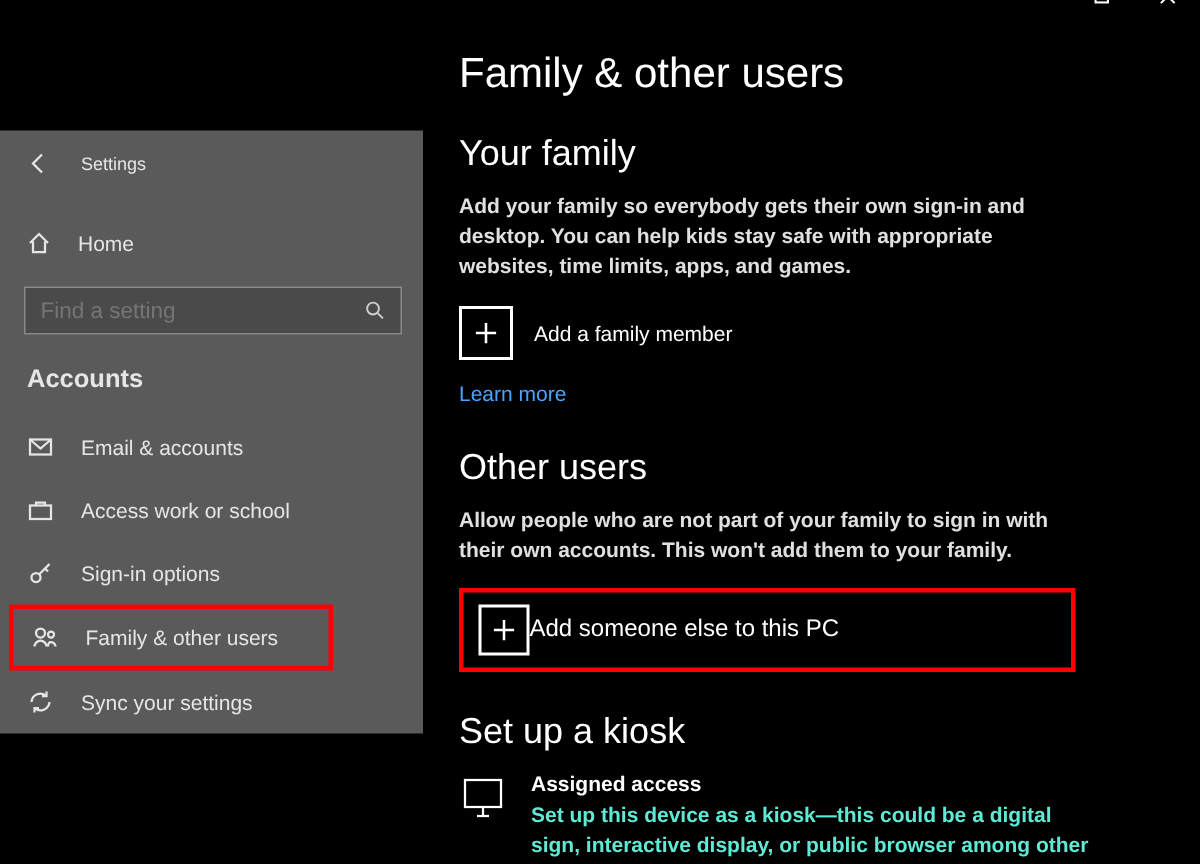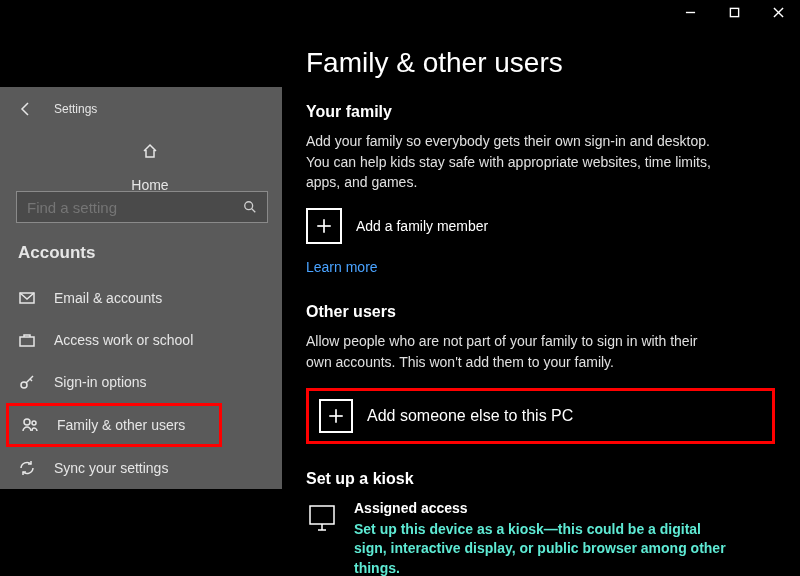--- a/index.html
+++ b/index.html
@@ -2,41 +2,41 @@
 <html><head>
 <meta charset="utf-8">
 <style>
   * { margin: 0; padding: 0; box-sizing: border-box; font-family: "Segoe UI", Arial, sans-serif; }
   html, body { width: 800px; height: 576px; overflow: hidden; background: #000; }
   .window { display: flex; width: 800px; height: 576px; color: #e6e6e6; align-items: center; }
   
   .sidebar { width: 282px; background: #5a5a5a; display: flex; flex-direction: column; padding-top: 6px; }
   .sb-header { display: flex; align-items: center; height: 32px; padding-left: 18px; gap: 20px; font-size: 12px; }
   .sb-icon { width: 16px; height: 16px; display: inline-flex; align-items: center; justify-content: center; }
-  .sb-home { display: flex; align-items: center; height: 38px; padding-left: 18px; gap: 18px; font-size: 14px; margin-top: 18px; flex-direction: column; }
+  .sb-home { display: flex; align-items: center; height: 38px; padding-left: 18px; gap: 18px; font-size: 14px; margin-top: 18px; }
   .sb-search { margin: 10px 14px 0 16px; position: relative; }
   .sb-search input { width: 100%; height: 32px; background: #4a4a4a; border: 1px solid #8a8a8a; color: #cfcfcf; padding: 0 36px 0 10px; font-size: 15px; outline: none; }
   .sb-search .search-icon { position: absolute; right: 10px; top: 8px; color: #cfcfcf; }
   .sb-section { padding: 20px 0 8px 18px; font-size: 17px; font-weight: 600; }
   .sb-items { margin-top: 6px; }
   .sb-item { display: flex; align-items: center; height: 42px; padding-left: 18px; gap: 18px; font-size: 14px; position: relative; cursor: pointer; }
   .sb-item.highlight { border: 3px solid #f00; margin: 0 60px 0 6px; padding-left: 12px; height: 44px; }
   .sb-item .icon { width: 18px; height: 18px; display: inline-flex; align-items: center; justify-content: center; color: #e6e6e6; flex-shrink: 0; }
   
   .content { flex: 1; background: #000; color: #fff; position: relative; padding: 16px 32px 0 24px; overflow: hidden; }
   .titlebar { position: absolute; top: 0; right: 0; height: 30px; display: flex; }
   .tbtn { width: 44px; height: 30px; display: flex; align-items: center; justify-content: center; color: #fff; cursor: pointer; }
   h1 { font-weight: 400; font-size: 28px; margin-top: 34px; margin-bottom: 24px; }
-  h2 { font-weight: 700; font-size: 16px; margin-bottom: 10px; }
-  .desc { font-size: 14px; color: #e0e0e0; line-height: 1.45; margin-bottom: 16px; max-width: 420px; }
+  h2 { font-weight: 400; font-size: 24px; margin-bottom: 10px; }
+  .desc { font-size: 14px; color: #e0e0e0; line-height: 1.45; margin-bottom: 16px; max-width: 420px; font-weight: bold; }
   .add-row { display: flex; align-items: center; gap: 14px; margin-bottom: 14px; cursor: pointer; }
   .plus-box { width: 36px; height: 36px; border: 2px solid #fff; display: flex; align-items: center; justify-content: center; }
   .add-row span.lbl { font-size: 14px; }
   .link { color: #4aa3ff; font-size: 14px; text-decoration: none; display: inline-block; margin-bottom: 28px; cursor: pointer; }
-  .hl-box { border: 3px solid #f00; padding: 8px 10px; margin-top: 6px; margin-bottom: 26px; display: flex; align-items: center; gap: 14px; width: 469px; cursor: pointer; }
+  .hl-box { border: 3px solid #f00; padding: 8px 10px; margin-top: 6px; margin-bottom: 26px; display: flex; align-items: center; width: 411px; cursor: pointer; }
   .hl-box .plus-box { width: 34px; height: 34px; }
   .kiosk-row { display: flex; gap: 16px; margin-top: 12px; align-items: flex-start; max-width: 420px; font-weight: bold; }
   .kiosk-icon { width: 32px; height: 32px; flex-shrink: 0; margin-top: 2px; }
   .kiosk-title { font-size: 14px; margin-bottom: 4px; }
   .kiosk-sub { font-size: 14px; color: #5eead4; line-height: 1.4; }
   svg { stroke: currentColor; fill: none; stroke-width: 1.5; }
 </style>
 </head>
 <body>
 

